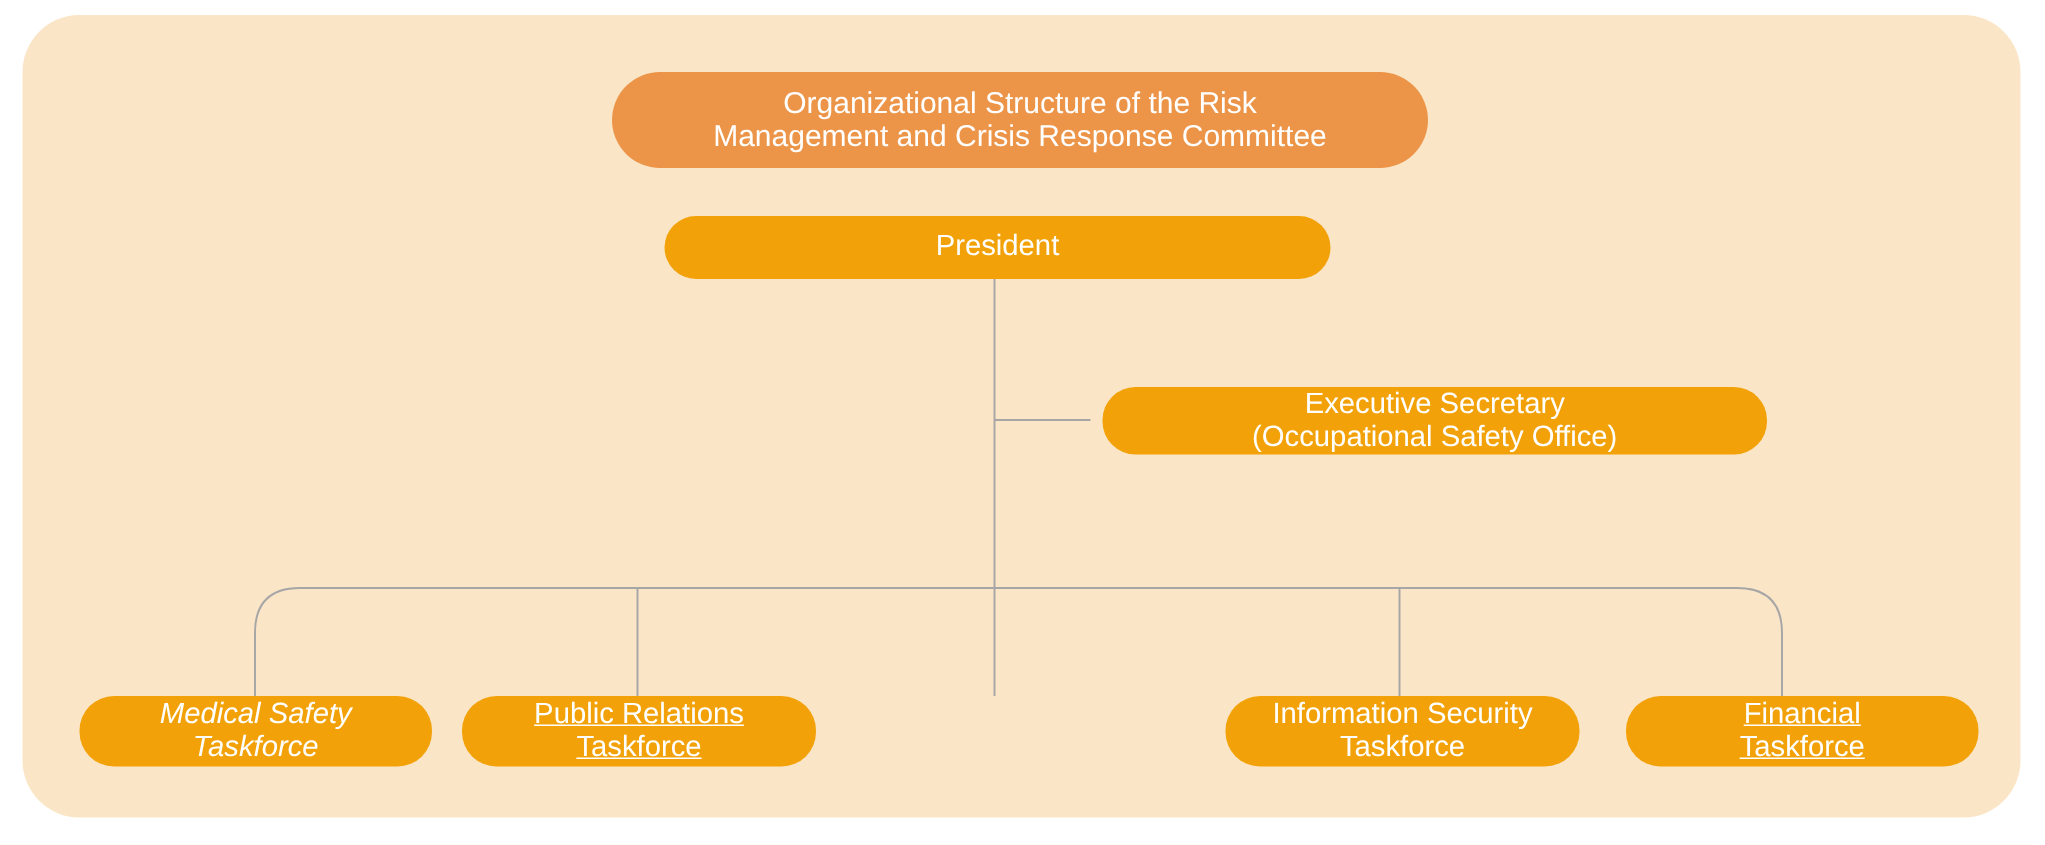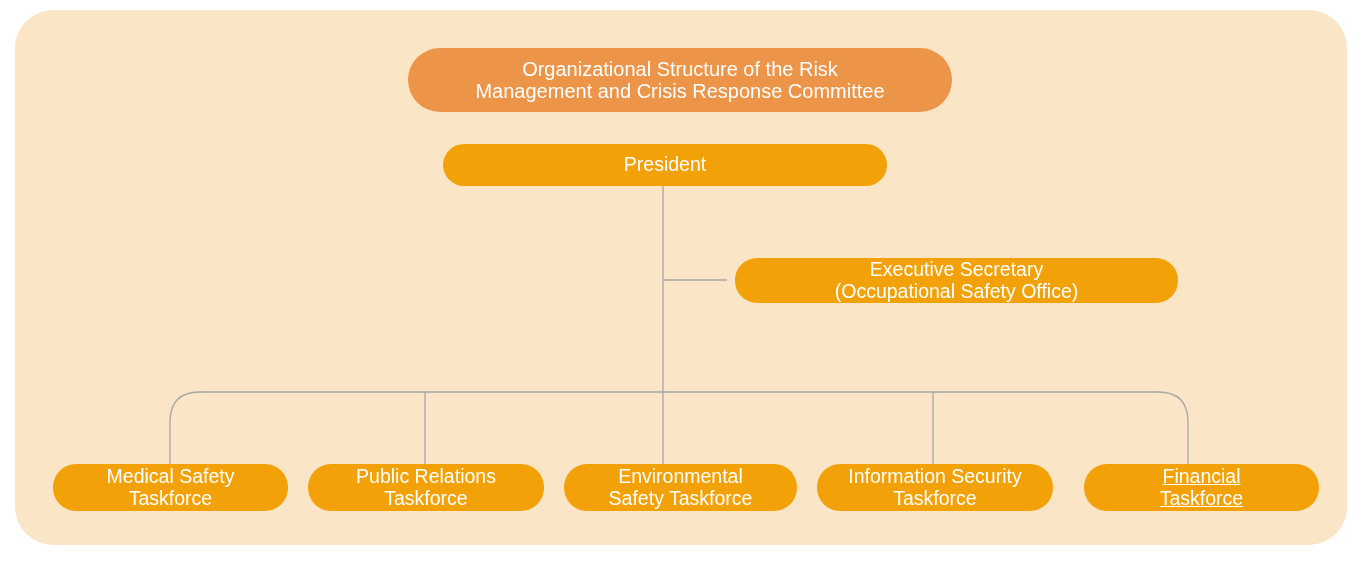--- a/index.html
+++ b/index.html
@@ -73,22 +73,22 @@
     top: 258px;
     width: 443px;
     height: 45px;
     border-radius: 22px;
   }
   .node-tf {
     top: 464px;
     height: 47px;
     border-radius: 23px;
   }
-  .node-tf-0 { left: 53px;   width: 235px; }
-  .node-tf-1 { left: 308px;  width: 236px; }
+  .node-tf-0 { left: 53px;   width: 235px; font-style: italic; }
+  .node-tf-1 { left: 308px;  width: 236px; text-decoration: underline; }
   .node-tf-2 { left: 564px;  width: 233px; }
   .node-tf-3 { left: 817px;  width: 236px; }
   .node-tf-4 { left: 1084px; width: 235px; text-decoration: underline; }
 </style>
 </head>
 <body>
 
 <div class="canvas">
   <div class="panel"></div>
 
@@ -107,21 +107,19 @@
 
   <div class="node node-amber node-exec">Executive Secretary
 (Occupational Safety Office)</div>
 
   <div class="node node-amber node-tf node-tf-0">Medical Safety
 Taskforce</div>
 
   <div class="node node-amber node-tf node-tf-1">Public Relations
 Taskforce</div>
 
-  <div class="node node-amber node-tf node-tf-2">Environmental
-Safety Taskforce</div>
 
   <div class="node node-amber node-tf node-tf-3">Information Security
 Taskforce</div>
 
   <div class="node node-amber node-tf node-tf-4">Financial
 Taskforce</div>
 </div>
 
 </body></html>

